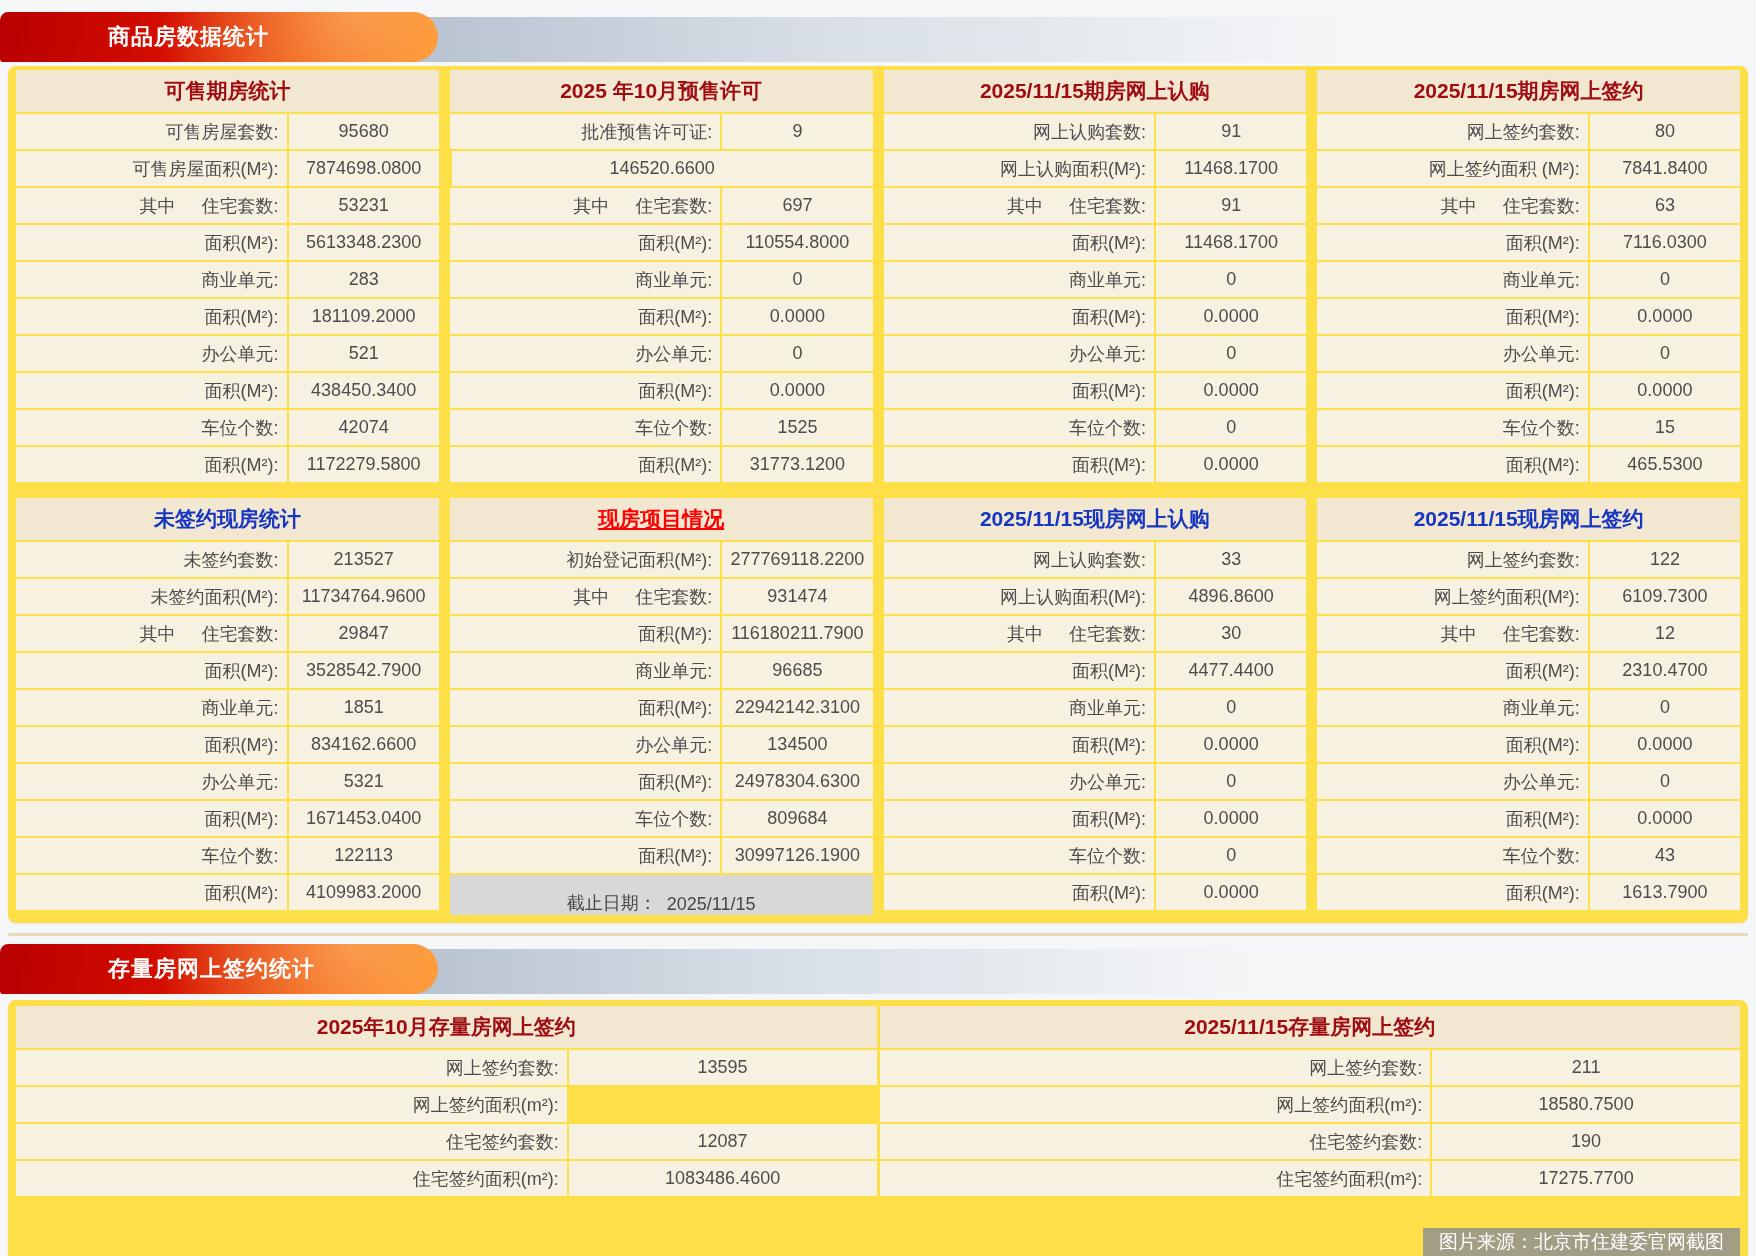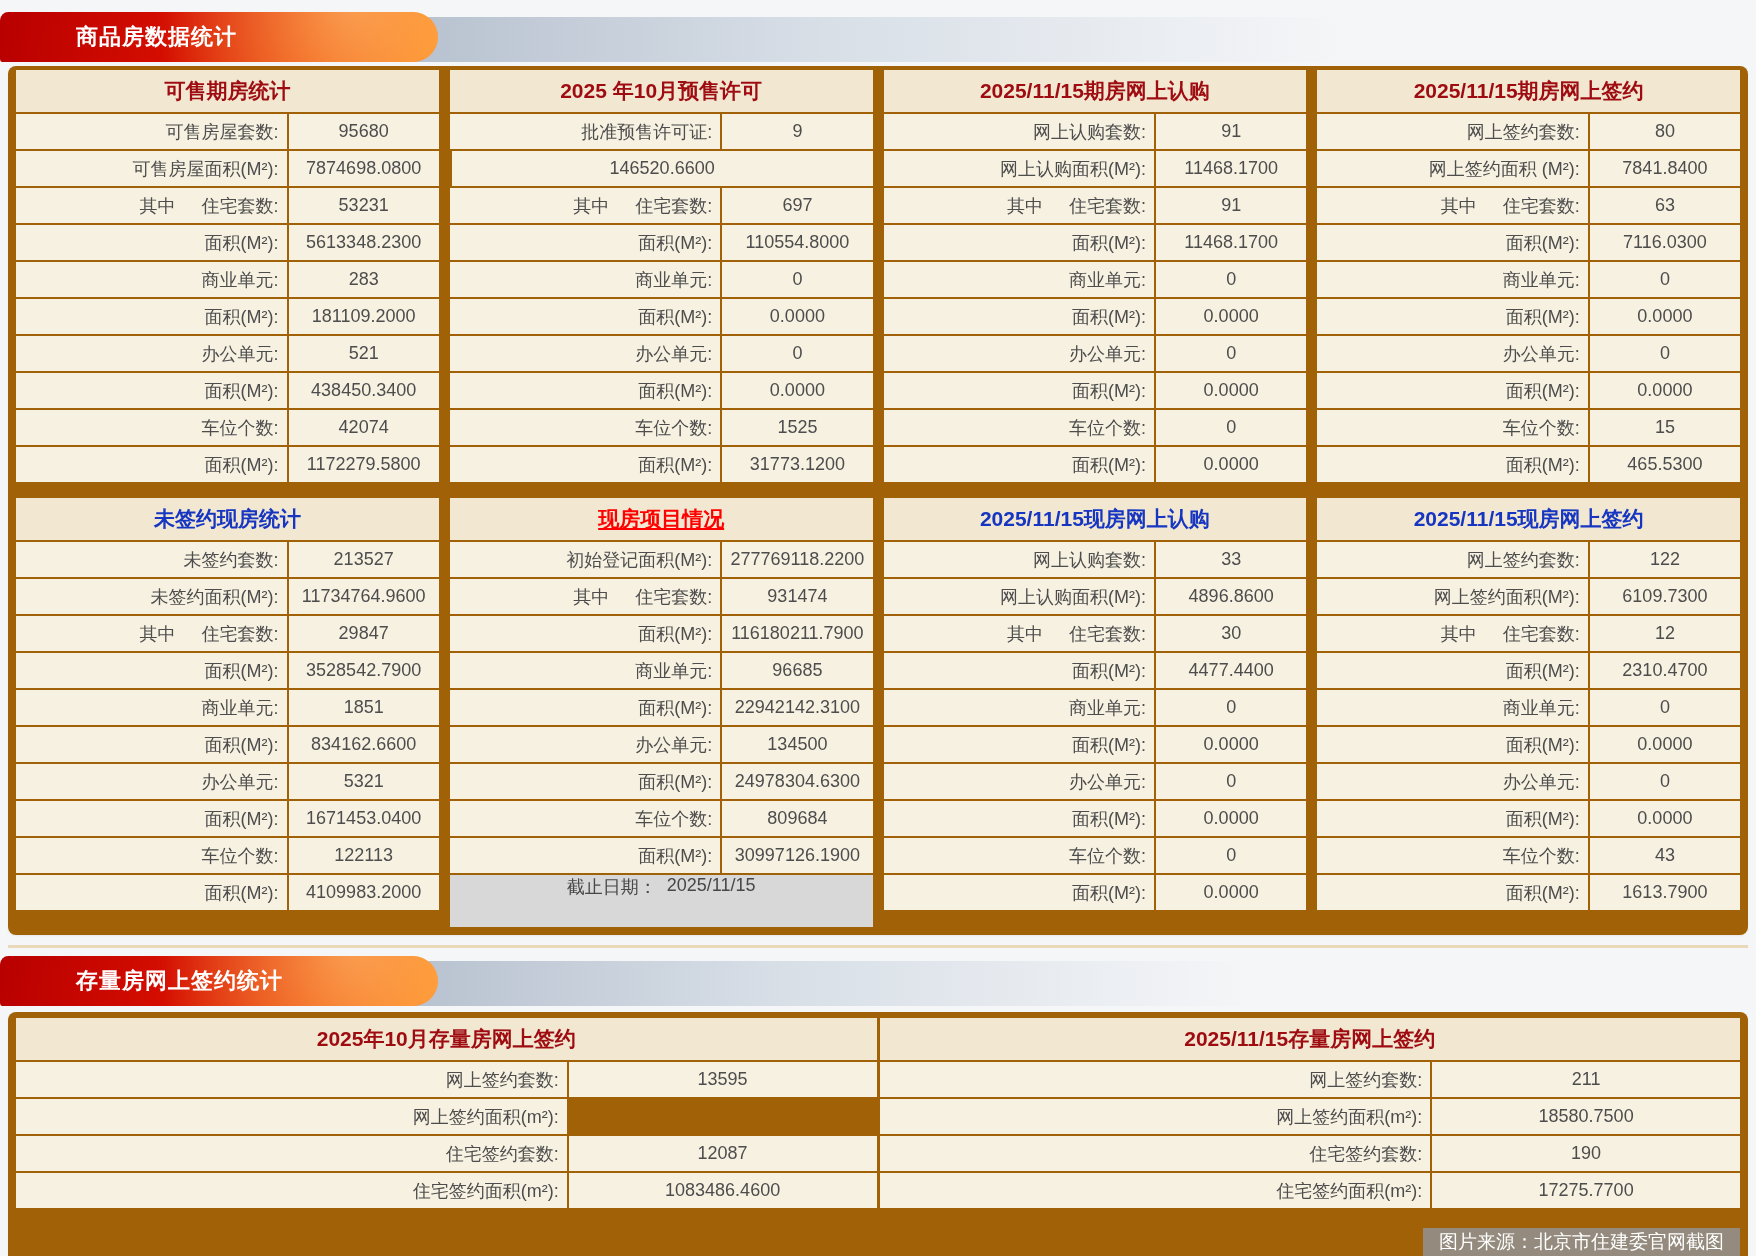--- a/index.html
+++ b/index.html
@@ -8,46 +8,46 @@
 
   
   .banner-row{height:50px;margin:12px 0 0 0;position:relative;flex:0 0 auto;}
   .silver-band{position:absolute;left:400px;top:5px;height:45px;width:950px;
     background:linear-gradient(90deg,#b7c1cf 0%,#d8dfe7 45%,rgba(245,246,248,0) 100%);}
   .ribbon{position:absolute;left:0;top:0;height:50px;width:438px;
     background:linear-gradient(100deg,#b80000 0%,#d40d00 38%,#ef4a00 70%,#ff8a1c 100%);
     border-radius:10px 30px 30px 4px;overflow:hidden;}
   .ribbon::before{content:"";position:absolute;inset:0;
     background:radial-gradient(circle at 80% -20%,rgba(255,210,140,.55),rgba(255,210,140,0) 55%);}
-  .ribbon-text{position:relative;display:block;line-height:50px;padding-left:76px;
+  .ribbon-text{position:relative;display:block;line-height:50px;padding-left:108px;
     color:#fff;font-size:22px;font-weight:bold;letter-spacing:1px;}
 
   
-  .panel{background:#a16207;border-radius:8px;margin:4px 8px 0 8px;box-shadow:0 1px 2px rgba(0,0,0,.06);}
+  .panel{background:#fde047;border-radius:8px;margin:4px 8px 0 8px;box-shadow:0 1px 2px rgba(0,0,0,.06);}
   .panel-main{padding:4px 8px 8px 8px;}
   .panel-bottom{margin-top:6px;flex:1 1 auto;padding:6px 8px 0 8px;border-radius:8px 8px 0 0;}
 
   .grid4{display:grid;grid-template-columns:repeat(4,1fr);column-gap:11px;row-gap:16px;align-items:start;}
   .grid2{display:grid;grid-template-columns:repeat(2,1fr);column-gap:3px;align-items:start;}
 
   
   .stat-table{width:100%;}
   .stat-title{height:42px;line-height:42px;text-align:center;background:#f2e7d1;
     font-size:21px;font-weight:bold;}
   .stat-title.maroon{color:#9e0b10;}
   .stat-title.blue{color:#1636c2;}
   .stat-title.link{color:#fe0000;text-decoration:underline;cursor:pointer;}
   .stat-row{display:flex;margin-top:2px;height:35px;font-size:18px;}
   .cell-label{flex:0 0 64%;background:#f7f1e1;display:flex;align-items:center;
     justify-content:flex-end;padding-right:8px;box-sizing:border-box;}
   .cell-label .prefix{margin-right:26px;}
   .cell-value{flex:1 1 auto;margin-left:2px;background:#f7f1e1;display:flex;
     align-items:center;justify-content:center;white-space:nowrap;}
-  .cutoff-row{margin-top:2px;height:52px;background:#d8d8d8;display:flex;
-    align-items:flex-start;justify-content:center;font-size:18px;color:#474747;}
+  .cutoff-row{margin-top:2px;height:40px;background:#d8d8d8;display:flex;
+    align-items:flex-end;justify-content:center;font-size:18px;color:#474747;}
   .cutoff-row .gap{width:10px;}
 
   
   .divider-strip{height:3px;background:#ead9b8;margin:10px 8px 0 8px;flex:0 0 auto;}
 
   
   .watermark{position:absolute;right:16px;bottom:0;height:28px;line-height:28px;
     padding:0 16px;background:rgba(146,146,146,.85);color:#fff;font-size:19px;}
 </style>
 </head>

